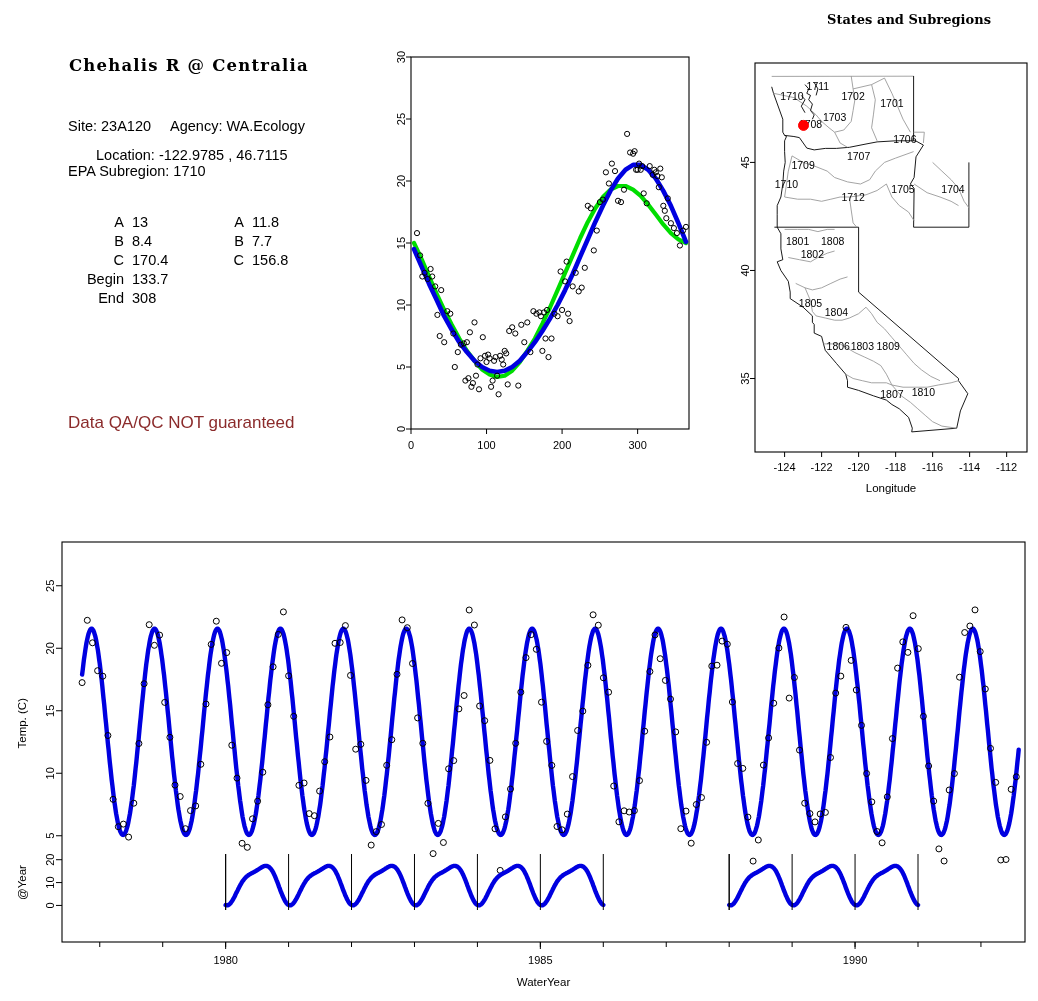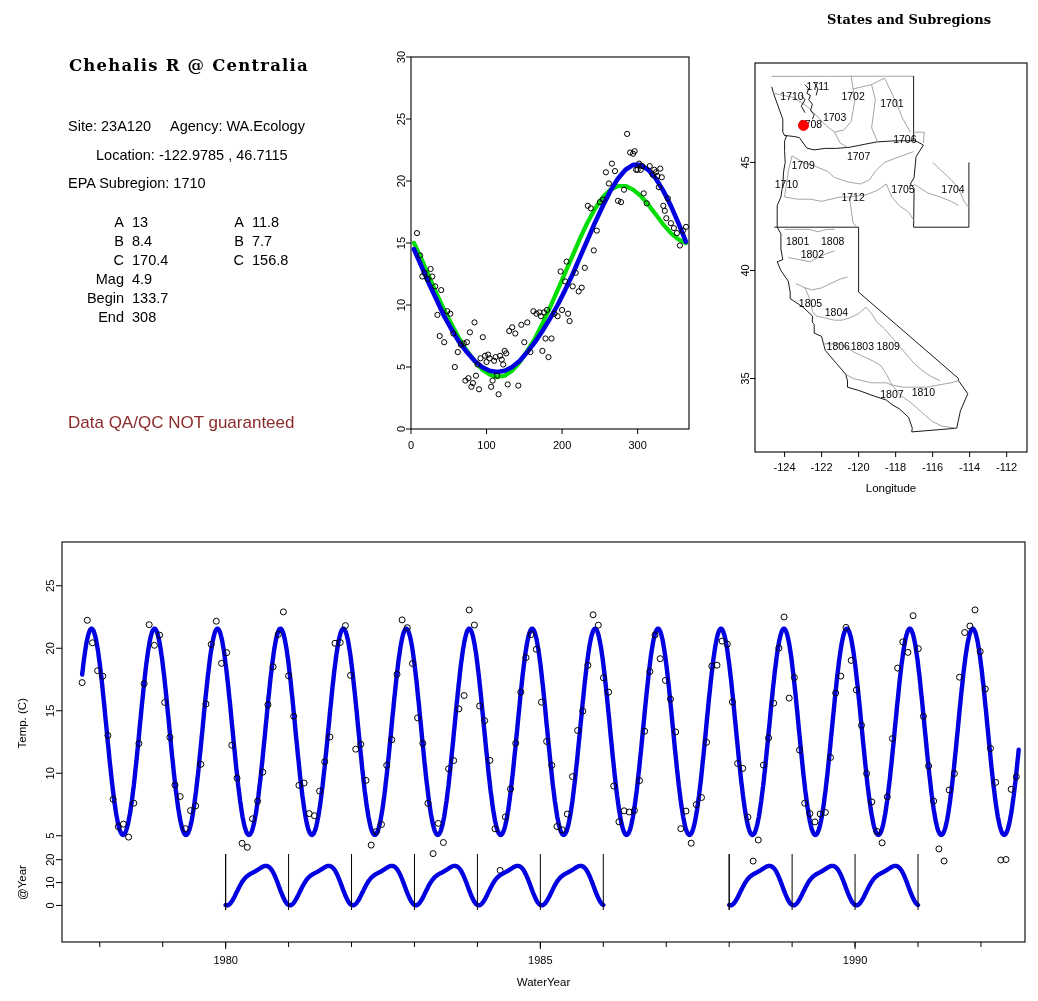--- a/index.html
+++ b/index.html
@@ -26,21 +26,21 @@
 <div class="abs" style="left:69px;top:56px;">
   <div class="ttl">Chehalis R @ Centralia</div>
 </div>
 
 <div class="abs" style="left:68px;top:118px;">
   <div style="display:flex;gap:19px;">
     <span class="info">Site: 23A120</span>
     <span class="info">Agency: WA.Ecology</span>
   </div>
   <div class="info" style="margin-top:13px;margin-left:28px;">Location: -122.9785 , 46.7115</div>
-  <div class="info" style="margin-top:12px;">EPA Subregion: 1710</div>
+  <div class="info" style="margin-top:0;">EPA Subregion: 1710</div>
 </div>
 
 <div class="abs" style="left:68px;top:212px;">
   <table style="border-collapse:collapse;">
     <tbody>
         <tr>
       <td class="mono-col" style="text-align:right;padding:1.5px 8px 1.5px 0;width:56px;">A</td>
       <td class="mono-col" style="text-align:left;padding:1.5px 0;width:86px;">13</td>
       <td class="mono-col" style="text-align:right;padding:1.5px 8px 1.5px 0;width:26px;">A</td>
       <td class="mono-col" style="text-align:left;padding:1.5px 0;">11.8</td>
@@ -49,26 +49,20 @@
       <td class="mono-col" style="text-align:right;padding:1.5px 8px 1.5px 0;">B</td>
       <td class="mono-col" style="text-align:left;padding:1.5px 0;">8.4</td>
       <td class="mono-col" style="text-align:right;padding:1.5px 8px 1.5px 0;">B</td>
       <td class="mono-col" style="text-align:left;padding:1.5px 0;">7.7</td>
     </tr>
     <tr>
       <td class="mono-col" style="text-align:right;padding:1.5px 8px 1.5px 0;">C</td>
       <td class="mono-col" style="text-align:left;padding:1.5px 0;">170.4</td>
       <td class="mono-col" style="text-align:right;padding:1.5px 8px 1.5px 0;">C</td>
       <td class="mono-col" style="text-align:right;padding:1.5px 0;">156.8</td>
-    </tr>
-    <tr>
-      <td class="mono-col" style="text-align:right;padding:1.5px 8px 1.5px 0;">Mag</td>
-      <td class="mono-col" style="text-align:left;padding:1.5px 0;">4.9</td>
-      <td class="mono-col"></td>
-      <td class="mono-col"></td>
     </tr>
     <tr>
       <td class="mono-col" style="text-align:right;padding:1.5px 8px 1.5px 0;">Begin</td>
       <td class="mono-col" style="text-align:left;padding:1.5px 0;">133.7</td>
       <td class="mono-col"></td>
       <td class="mono-col"></td>
     </tr>
     <tr>
       <td class="mono-col" style="text-align:right;padding:1.5px 8px 1.5px 0;">End</td>
       <td class="mono-col" style="text-align:left;padding:1.5px 0;">308</td>

